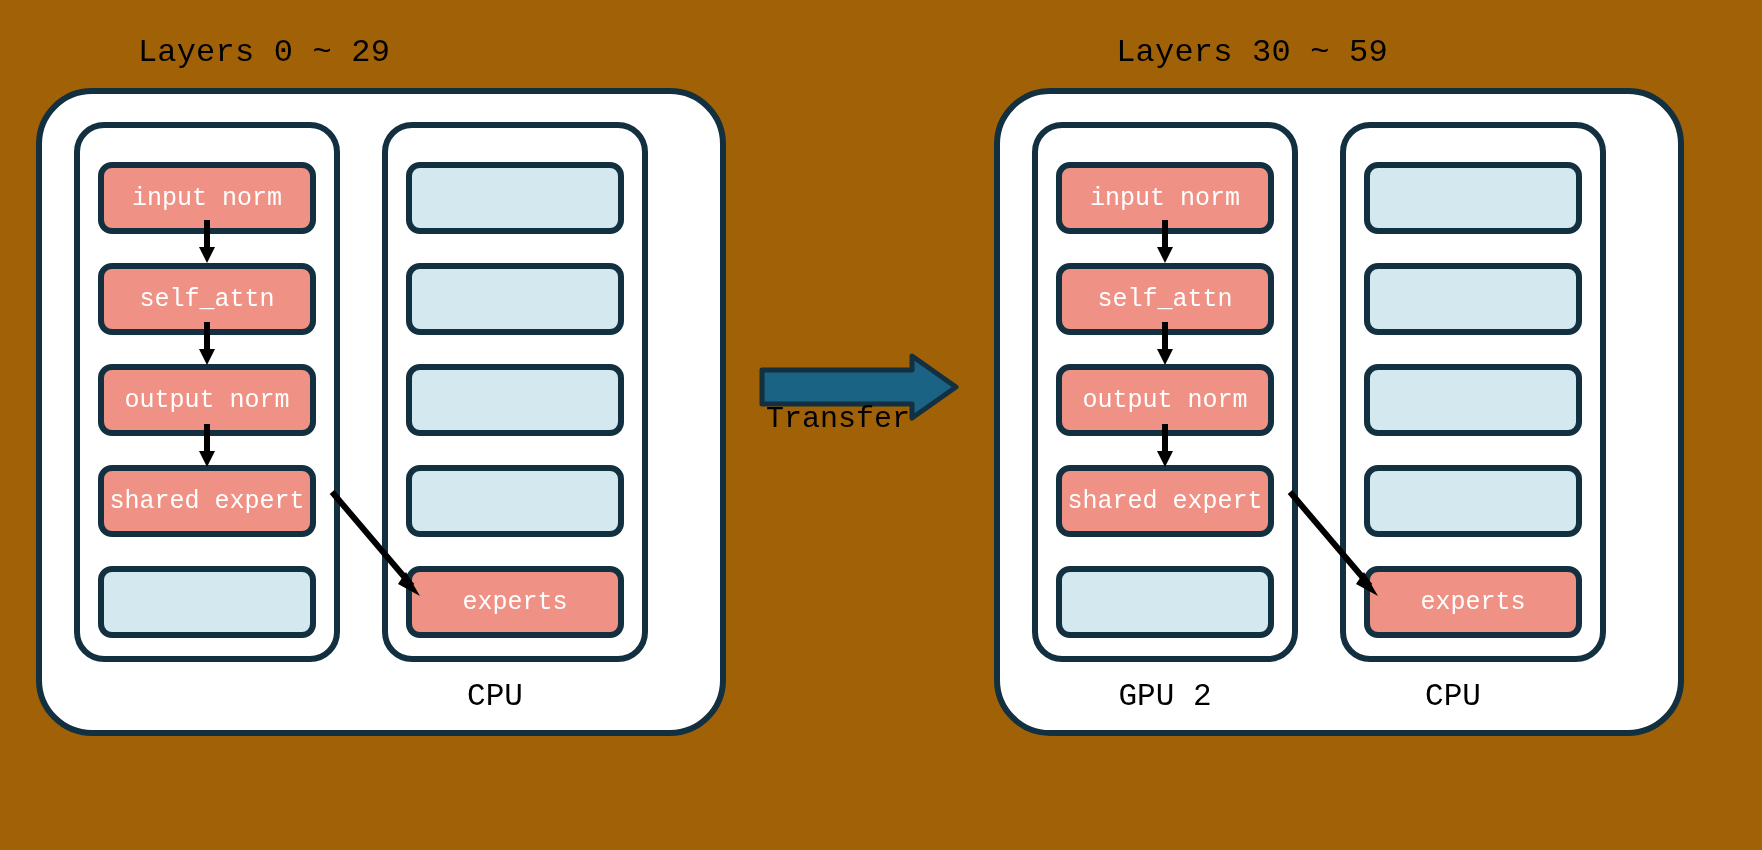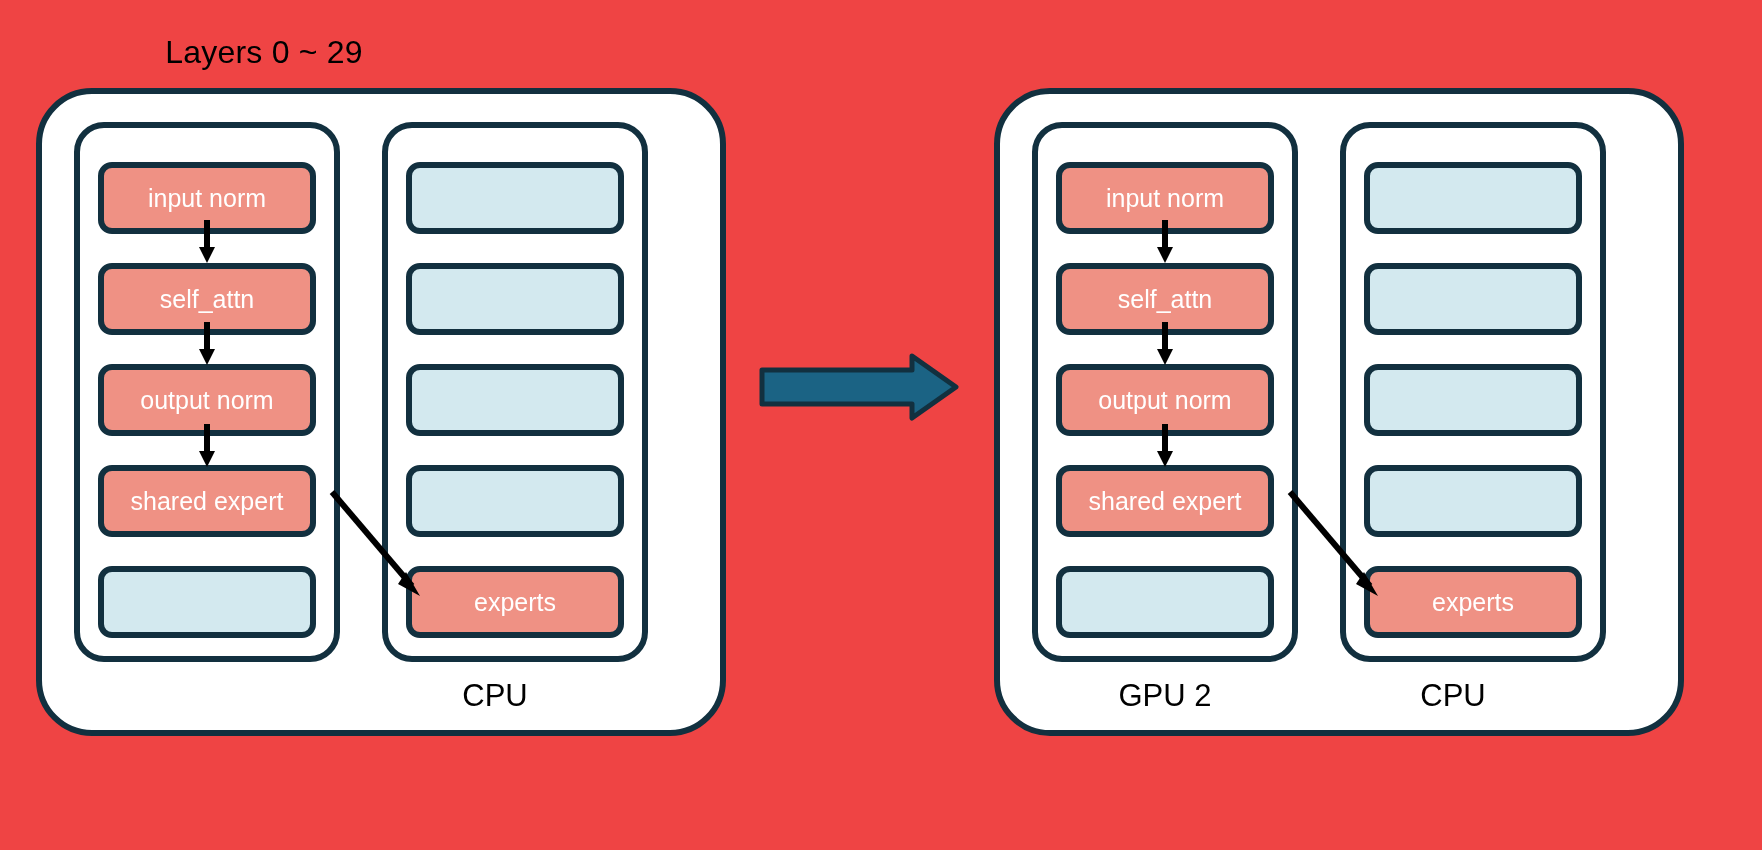--- a/index.html
+++ b/index.html
@@ -12,21 +12,22 @@
     height: 850px;
     overflow: hidden;
     font-family: "Liberation Sans", sans-serif;
     position: relative;
   }
 
   #canvas {
     position: relative;
     width: 1762px;
     height: 850px;
-    background: #ef4444;
+    background: #a16207;
+    font-family: Liberation Mono, monospace;
   }
 
   
   .panel {
     position: absolute;
     top: 0;
     width: 720px;
     height: 850px;
   }
   .panel.left  { left: 22px; }
@@ -211,25 +212,27 @@
 
       <div class="device-label cpu">CPU</div>
     </div>
   </div>
 
   <div class="transfer">
     <svg class="transfer-svg" width="220" height="70" viewBox="0 0 220 70">
       <polygon points="2,18 152,18 152,4 196,35 152,66 152,52 2,52" fill="#1b6384" stroke="#12303f" stroke-width="5" stroke-linejoin="round"></polygon>
     </svg>
     <div class="transfer-label">
+      <div>Transfer</div>
     </div>
   </div>
 
   <div class="panel right">
 
+    <div class="panel-title">Layers 30 ~ 59</div>
 
     <div class="device-shell">
 
       <div class="column gpu-col">
         <div class="slot-stack">
           <div class="slot compute">input norm</div>
           <div class="slot compute">self_attn</div>
           <div class="slot compute">output norm</div>
           <div class="slot compute">shared expert</div>
           <div class="slot idle"></div>

